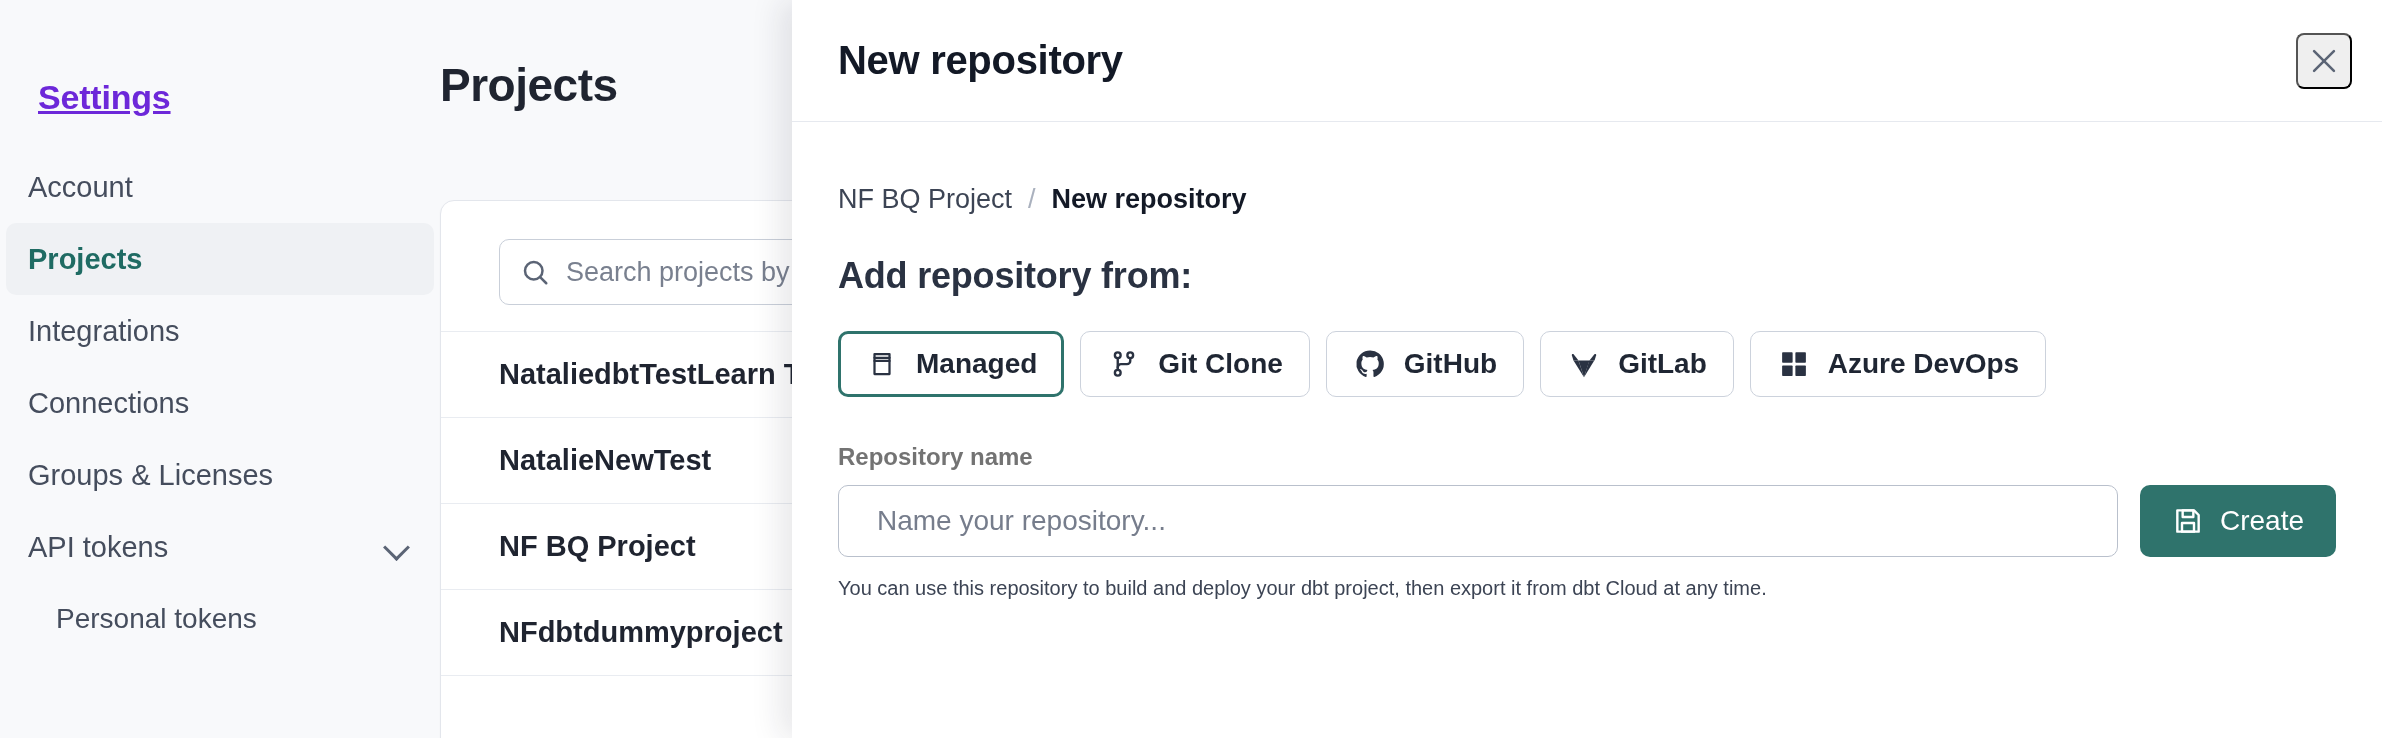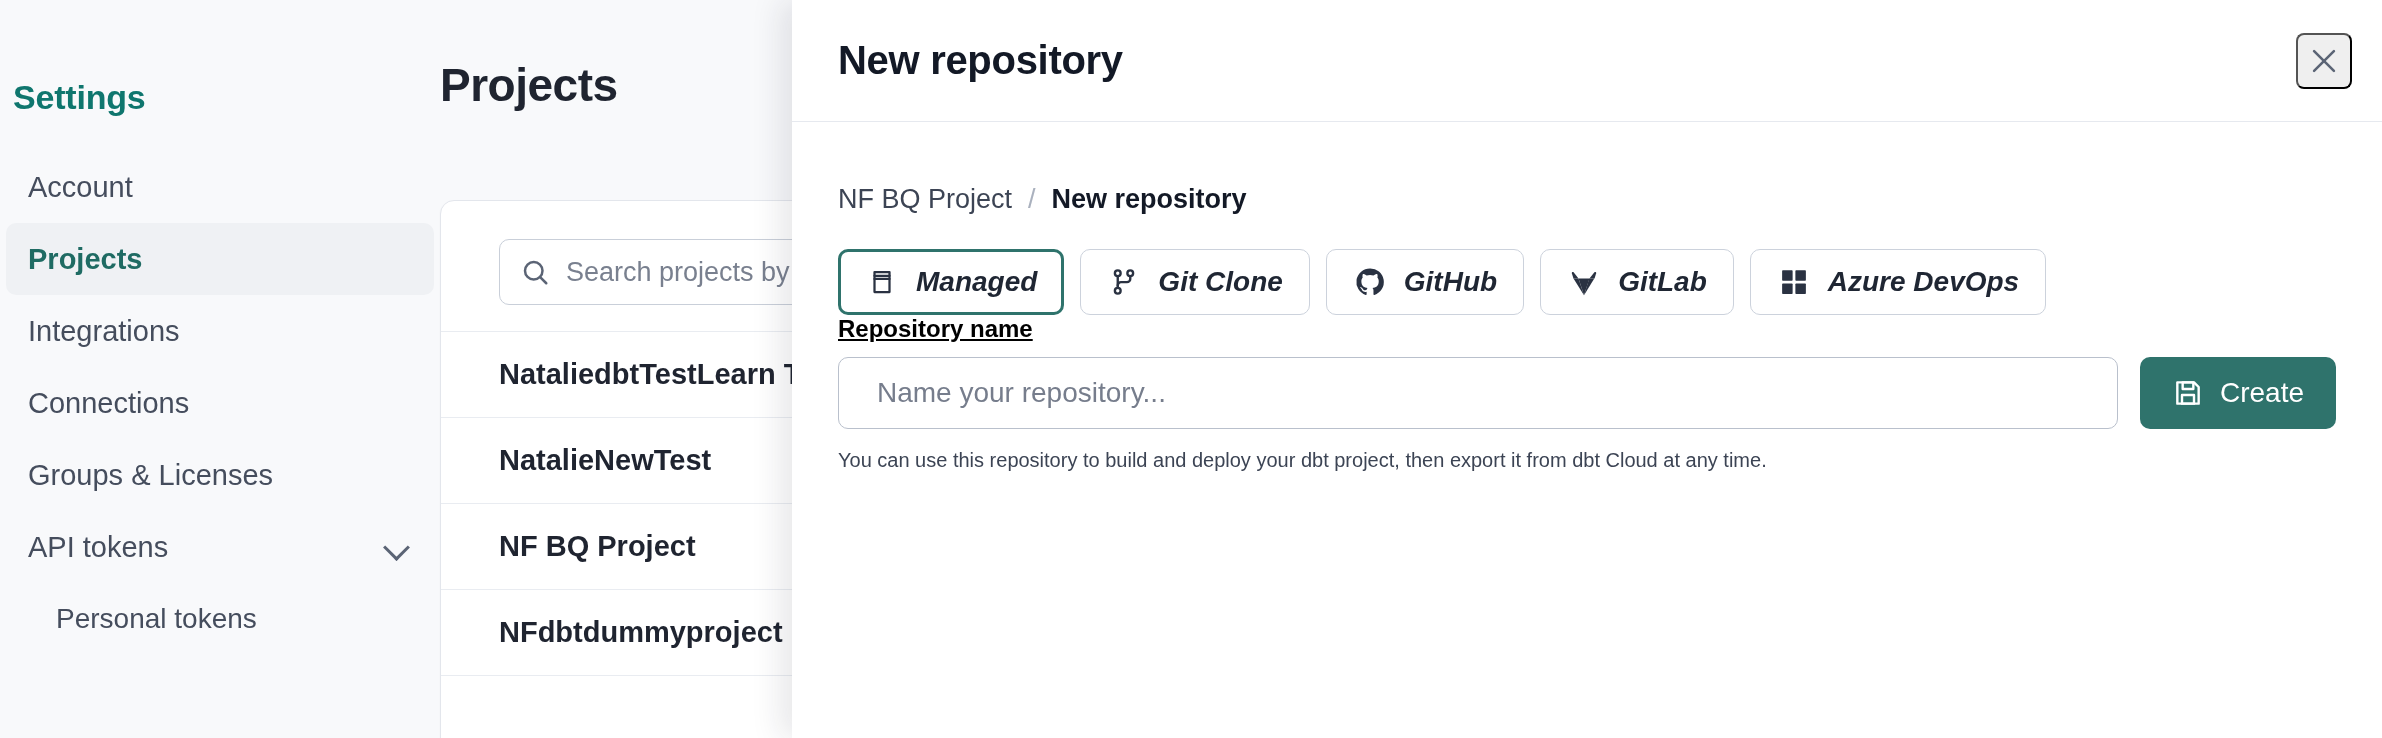--- a/index.html
+++ b/index.html
@@ -22,24 +22,25 @@
     position: absolute;
     left: 0; top: 0;
     width: 440px;
     height: 738px;
     background: #f8f9fb;
     padding-top: 78px;
   }
   .sidebar-title {
     font-size: 34px;
     font-weight: 700;
-    color: #0f766e;
-    padding-left: 13px;
+    color: #6d28d9;
+    padding-left: 38px;
     margin-bottom: 34px;
     letter-spacing: -0.2px;
+    text-decoration: underline;
   }
   .nav-item {
     position: relative;
     height: 72px;
     display: flex;
     align-items: center;
     padding-left: 22px;
     padding-right: 22px;
     font-size: 29px;
     color: #454d5d;
@@ -204,41 +205,40 @@
     align-items: center;
     gap: 17px;
     height: 66px;
     padding: 0 26px;
     border: 1px solid #ccd2dc;
     border-radius: 10px;
     background: #ffffff;
     font-size: 28px;
     font-weight: 700;
     color: #1f2633;
-    font-style: italic;
   }
   .source-tab.selected {
     border: 3px solid #2f736c;
     padding: 0 24px;
   }
   .source-tab .tab-icon {
     width: 34px; height: 34px;
     flex: none;
     display: flex;
     align-items: center;
     justify-content: center;
     color: #2a3242;
   }
 
   .field-label {
     font-size: 24px;
     font-weight: 700;
-    color: #000000;
+    color: #737373;
+    margin-top: 46px;
     margin-bottom: 14px;
-    text-decoration: underline;
   }
   .field-row { display: flex; align-items: flex-start; gap: 22px; }
   .name-input {
     flex: 1;
     height: 72px;
     border: 1px solid #b9c0cc;
     border-radius: 10px;
     padding: 0 38px;
     font-size: 28px;
     color: #1f2430;
@@ -347,20 +347,21 @@
     </div>
 
     <div class="modal-body">
 
       <div class="breadcrumb">
         <span class="crumb">NF BQ Project</span>
         <span class="crumb-sep">/</span>
         <span class="crumb current">New repository</span>
       </div>
 
+      <h2 class="section-heading">Add repository from:</h2>
 
       <div class="source-tabs">
 
         <button class="source-tab selected">
           <span class="tab-icon">
             <svg viewBox="0 0 24 24" width="30" height="30" fill="none" stroke="currentColor" stroke-width="1.8" stroke-linecap="round" stroke-linejoin="round">
               <path d="M6 4h12v16H6z"></path>
               <line x1="6" y1="7" x2="18" y2="7"></line>
               <line x1="6" y1="9.5" x2="18" y2="9.5"></line>
             </svg>

